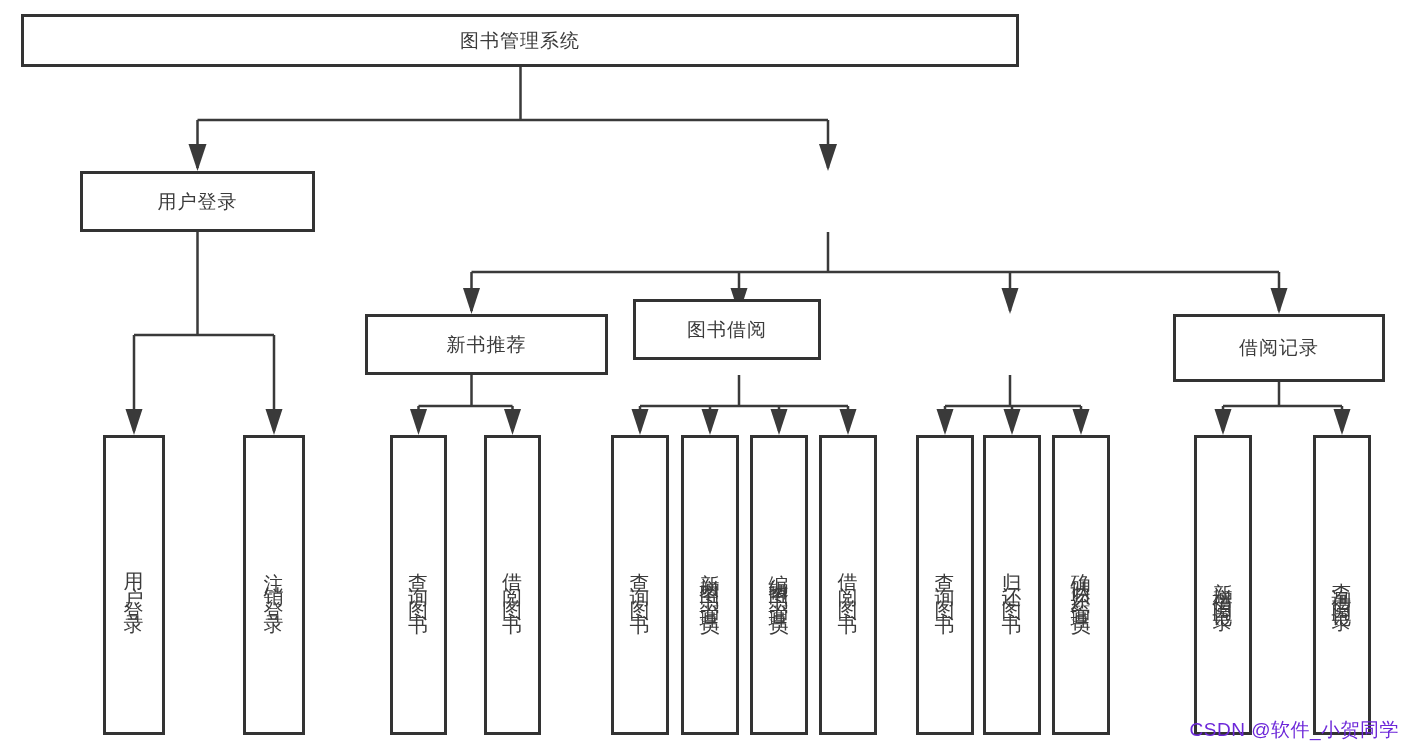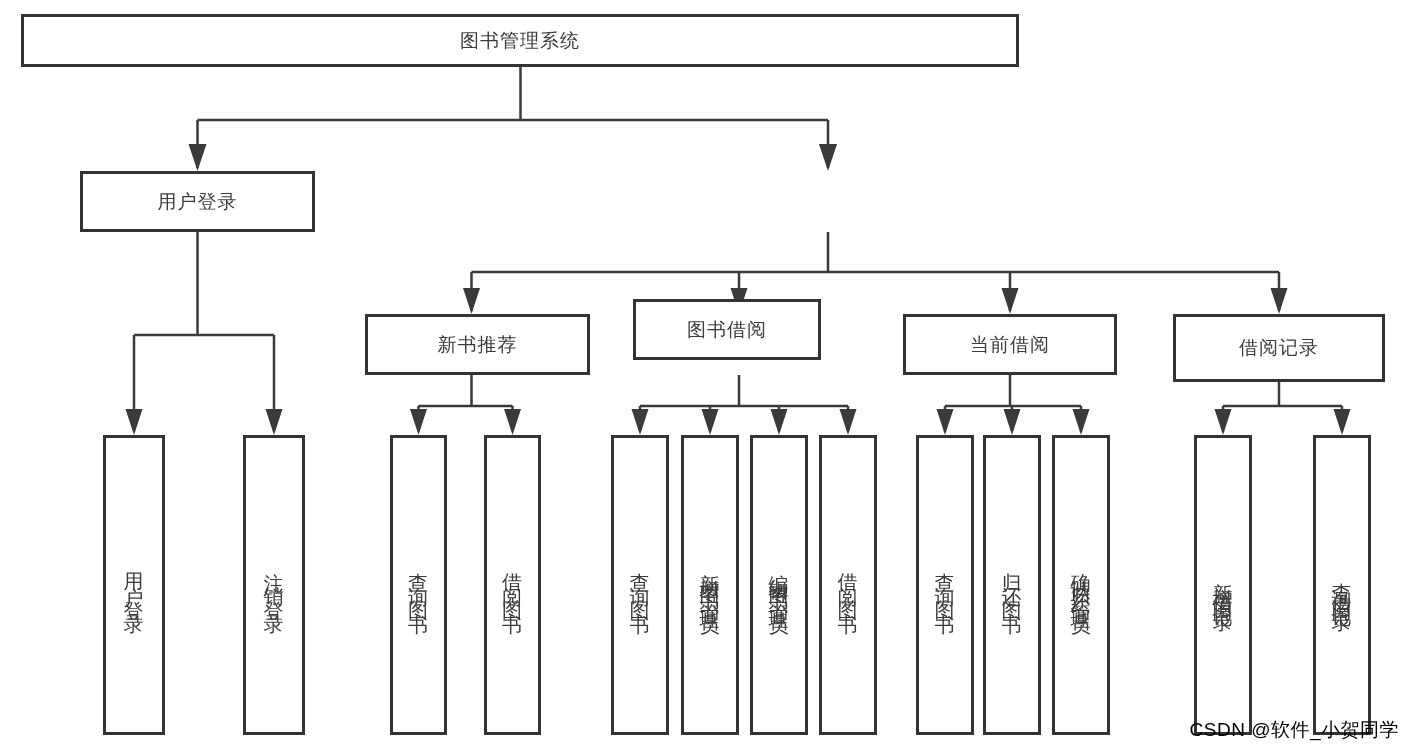--- a/index.html
+++ b/index.html
@@ -27,21 +27,21 @@
     font-size:20px;
     letter-spacing:14px;
     line-height:1;
   }
   .vbox span.long{letter-spacing:6px;}
   #watermark{
     position:absolute;
     right:6px;bottom:4px;
     z-index:5;
     font-size:19px;
-    color:#000000;
+    color:#6d28d9;
     letter-spacing:0.5px;
     white-space:nowrap;
   }
 </style>
 </head>
 <body>
 
 <div id="canvas">
 
   <svg id="wires" width="1405" height="747" viewBox="0 0 1405 747" aria-hidden="true">
@@ -85,28 +85,25 @@
   </svg>
 
   <div class="hbox" style="left:21px;top:14px;width:998px;height:53px">
     <span>图书管理系统</span>
   </div>
 
   <div class="hbox" style="left:80px;top:171px;width:235px;height:61px">
     <span>用户登录</span>
   </div>
 
-  <div class="hbox" style="left:365px;top:314px;width:225px;height:61px">
+  <div class="hbox" style="left:365px;top:314px;width:243px;height:61px">
     <span>新书推荐</span>
   </div>
   <div class="hbox" style="left:633px;top:299px;width:188px;height:61px">
     <span>图书借阅</span>
-  </div>
-  <div class="hbox" style="left:903px;top:314px;width:214px;height:61px">
-    <span>当前借阅</span>
   </div>
   <div class="hbox" style="left:1173px;top:314px;width:212px;height:68px">
     <span>借阅记录</span>
   </div>
 
   <div class="vbox" style="left:103px;width:62px">
     <span>用户登录</span>
   </div>
   <div class="vbox" style="left:243px;width:62px">
     <span>注销登录</span>

